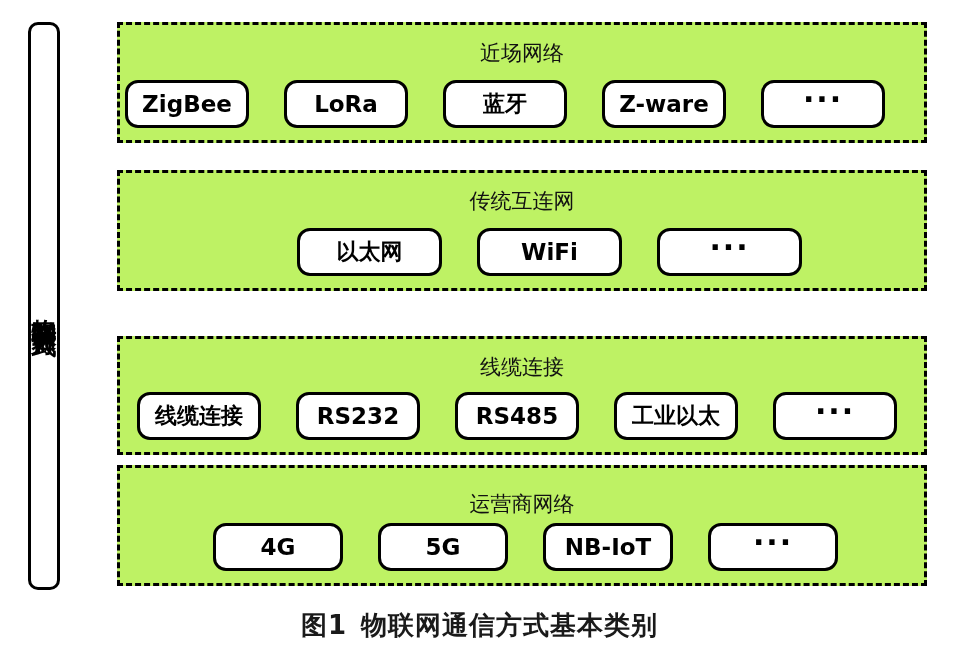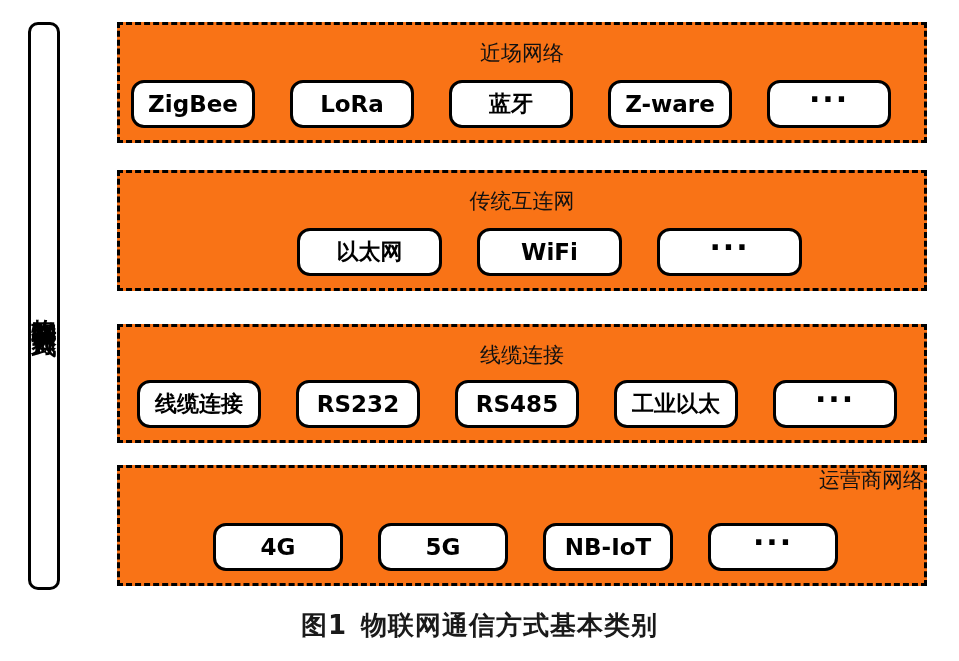--- a/index.html
+++ b/index.html
@@ -46,21 +46,21 @@
     white-space: nowrap;
   }
 
   
   .group {
     position: absolute;
     left: 117px;
     width: 810px;
     box-sizing: border-box;
     border: 3px dashed #000000;
-    background: #f97316;
+    background: #bef264;
   }
   .group-title {
     position: absolute;
     left: 0;
     right: 0;
     text-align: center;
     font-family: "DejaVu Serif", "Liberation Serif", serif;
     font-size: 21px;
     line-height: 1;
     color: #111111;
@@ -95,29 +95,29 @@
   }
   .chip.ellipsis {
     font-size: 30px;
     letter-spacing: 2px;
     padding-bottom: 8px;
   }
 
   
   #group-0 { top: 22px;  height: 121px; }
   #group-1 { top: 170px; height: 121px; }
-  #group-2 { top: 324px; height: 119px; }
+  #group-2 { top: 336px; height: 119px; }
   #group-3 { top: 465px; height: 121px; }
 
   #group-0 .group-title { top: 18px; }
   #group-1 .group-title { top: 18px; }
   #group-2 .group-title { top: 18px; }
-  #group-3 .group-title { top: 2px; text-align: right; }
+  #group-3 .group-title { top: 26px; }
 
-  #group-0 .chip-row { top: 55px; padding-left: 11px; gap: 35px; }
+  #group-0 .chip-row { top: 55px; padding-left: 5px; gap: 35px; }
   #group-1 .chip-row { top: 55px; padding-left: 177px; gap: 35px; }
   #group-2 .chip-row { top: 53px; padding-left: 17px; gap: 35px; }
   #group-3 .chip-row { top: 55px; padding-left: 93px; gap: 35px; }
 
   #group-0 .chip { width: 124px; }
   #group-1 .chip { width: 145px; }
   #group-2 .chip { width: 124px; }
   #group-3 .chip { width: 130px; }
 
   

